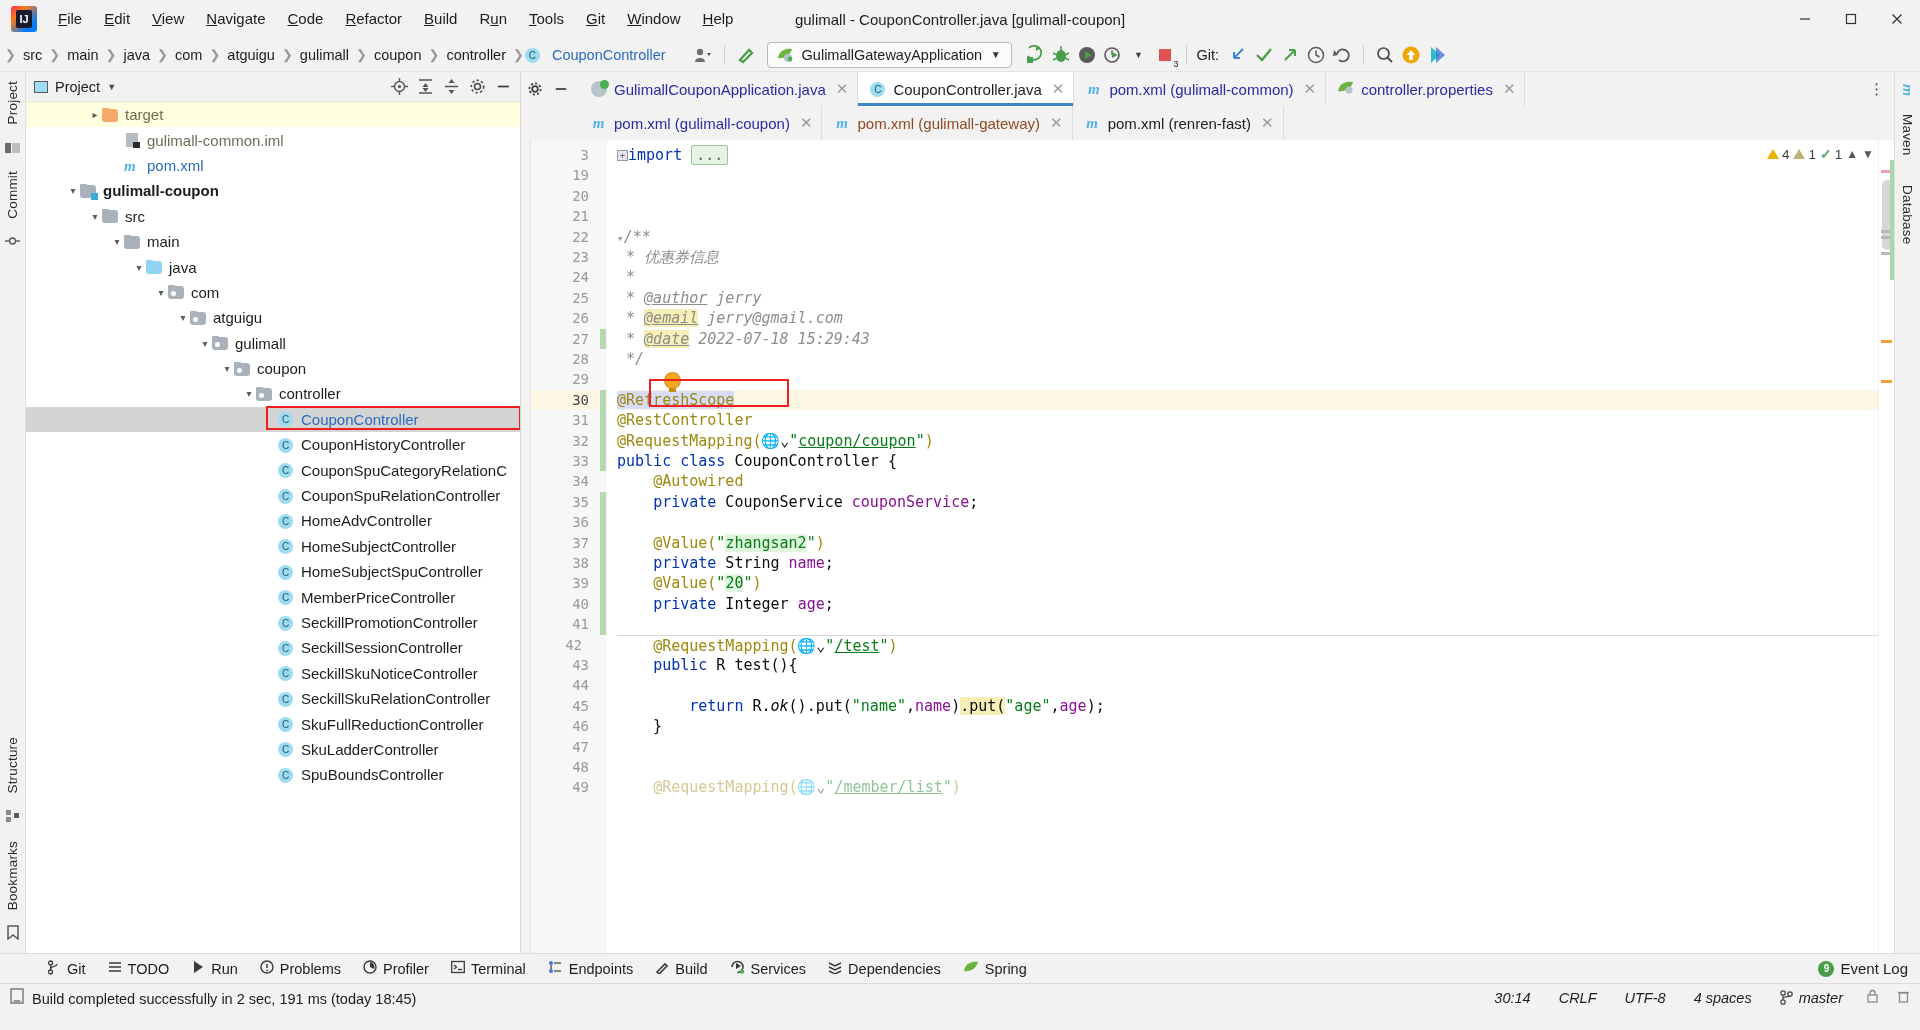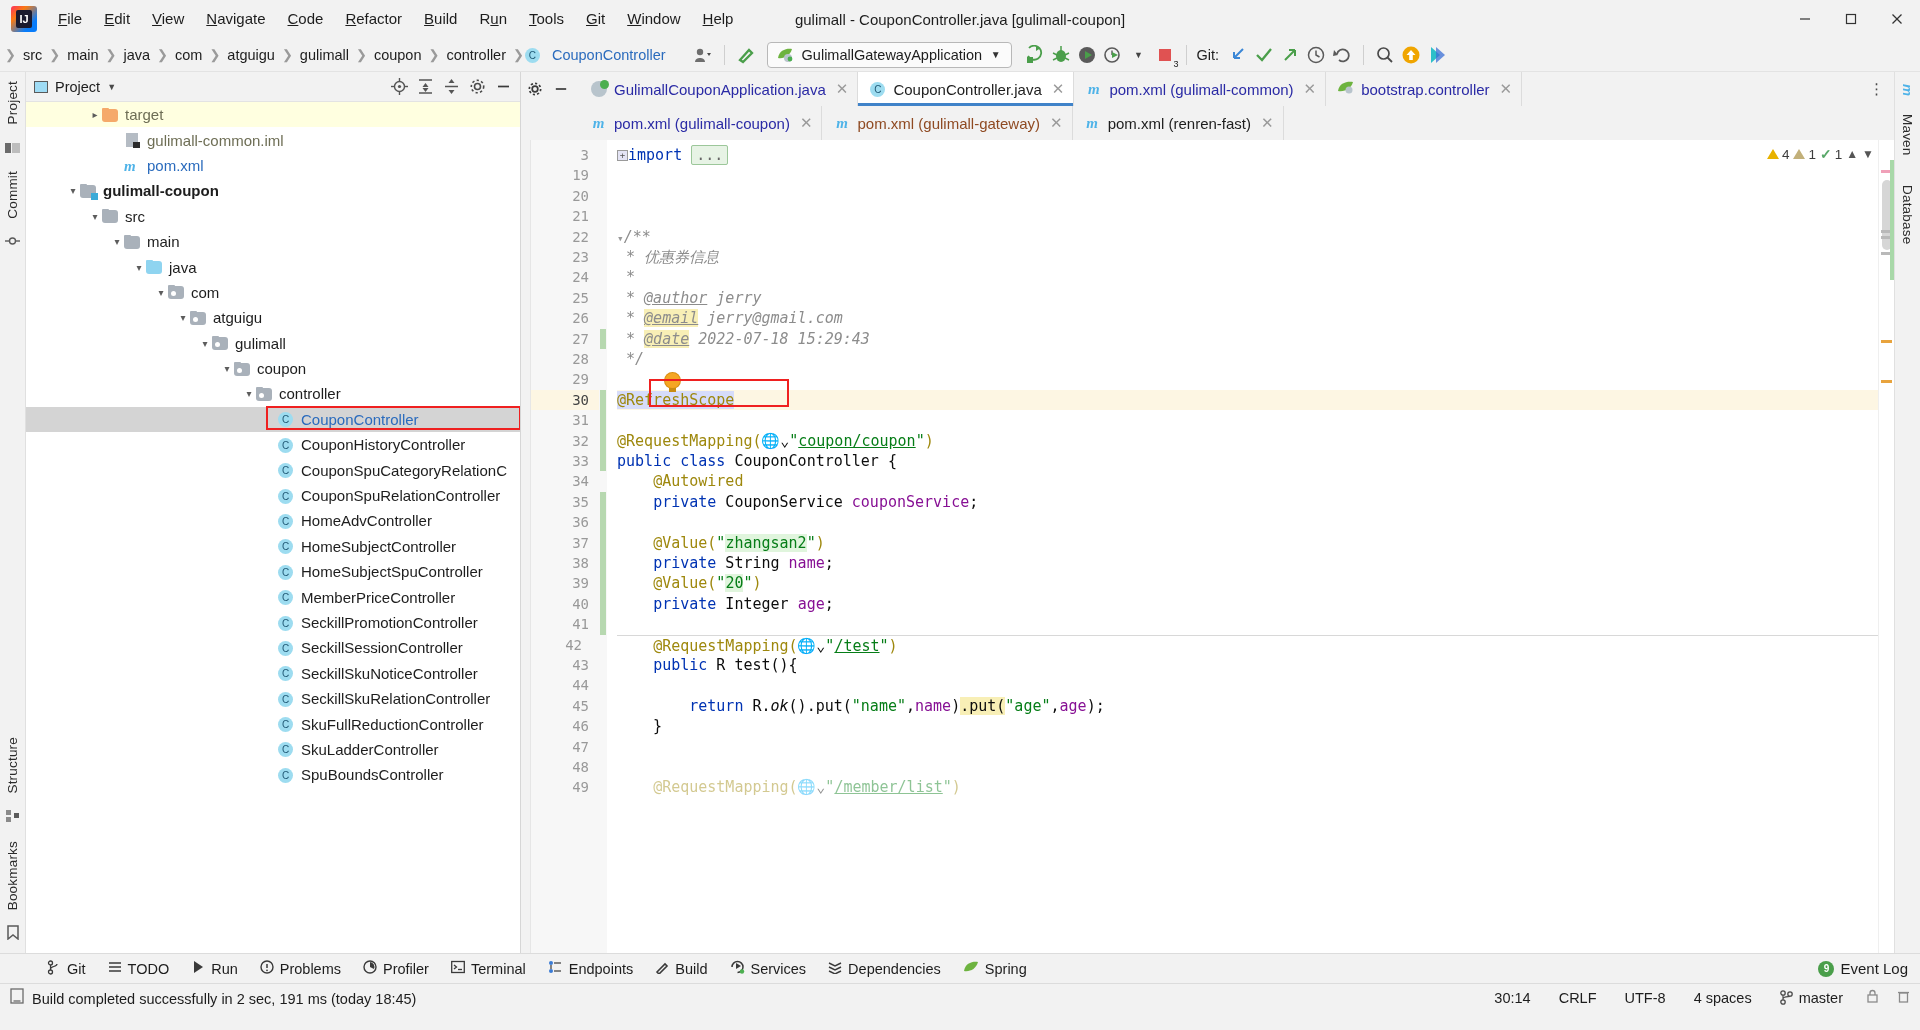--- a/index.html
+++ b/index.html
@@ -246,21 +246,21 @@
   }
 
   
   .statusbar {
     height: 28px; flex:0 0 28px; display:flex; align-items:center;
     background:#f2f2f2; border-top:1px solid #dcdcdc; font-size:14.5px; color:#1d1d1d;
     padding: 0 10px 0 10px;
   }
   .sb-left { display:flex; align-items:flex-end; gap:8px; }
   .sb-right { margin-left:auto; display:flex; align-items:center; gap:18px;}
-  .sb-cell { padding: 2px 5px; border-radius:2px;}
+  .sb-cell { padding: 2px 5px; border-radius:2px;font-style:italic;}
   .lock-ico { color:#8a8a8a; }
 
   svg { pointer-events:none; }
 </style>
 </head>
 <body>
 
 <div class="app">
 
   <div class="titlebar">
@@ -814,21 +814,21 @@
               <span>pom.xml (gulimall-common)</span>
               <span class="tab-close">✕</span>
             </div>
             <div class="tab">
               <span class="tab-icon">
                 <span><svg width="17" height="15" viewBox="0 0 17 15">
                     <path d="M1 11 C2 3,10 1,16 2 C14 9,8 12,1 11 Z" fill="#6db33f"></path>
                     <circle cx="12" cy="10" r="3.5" fill="#b8c4cc"></circle>
                   </svg></span>
               </span>
-              <span>bootstrap.controller</span>
+              <span>controller.properties</span>
               <span class="tab-close">✕</span>
             </div>
           </div>
         <div class="tabrow-overflow">⋮</div>
       </div>
 
       <div class="tabrow">
         <div style="width:58px"></div>
         <div id="tabs2" style="display:flex">
             <div class="tab">
@@ -920,20 +920,21 @@
             <div class="line" style="position: absolute; left: 10px; right: 0px; top: 66.2px;"></div>
             <div class="line" style="position: absolute; left: 10px; right: 0px; top: 86.6px;"><span class="fold-ico">▾</span><span class="cmt">/**</span></div>
             <div class="line" style="position: absolute; left: 10px; right: 0px; top: 107px;"> <span class="cmt">* 优惠券信息</span></div>
             <div class="line" style="position: absolute; left: 10px; right: 0px; top: 127.4px;"> <span class="cmt">*</span></div>
             <div class="line" style="position: absolute; left: 10px; right: 0px; top: 147.8px;"> <span class="cmt">* </span><span class="cmt-tag">@author</span><span class="cmt"> jerry</span></div>
             <div class="line" style="position: absolute; left: 10px; right: 0px; top: 168.2px;"> <span class="cmt">* </span><span class="cmt-tag hl-usage">@email</span><span class="cmt"> jerry@gmail.com</span></div>
             <div class="line" style="position: absolute; left: 10px; right: 0px; top: 188.6px;"> <span class="cmt">* </span><span class="cmt-tag hl-usage">@date</span><span class="cmt"> 2022-07-18 15:29:43</span></div>
             <div class="line" style="position: absolute; left: 10px; right: 0px; top: 209px;"> <span class="cmt">*/</span></div>
             <div class="line" style="position: absolute; left: 10px; right: 0px; top: 229.4px;"></div>
             <div class="line line-hl" style="position: absolute; left: 10px; right: 0px; top: 249.8px;"><span class="ann hl-sel">@RefreshScope</span></div>
+            <div class="line" style="position: absolute; left: 10px; right: 0px; top: 270.2px;"><span class="ann">@RestController</span></div>
             <div class="line" style="position: absolute; left: 10px; right: 0px; top: 290.6px;"><span class="ann">@RequestMapping(</span><span class="globe">🌐⌄</span><span class="str">"</span><span class="link-str">coupon/coupon</span><span class="str">"</span><span class="ann">)</span></div>
             <div class="line" style="position: absolute; left: 10px; right: 0px; top: 331.4px;">    <span class="ann">@Autowired</span></div>
             <div class="line" style="position: absolute; left: 10px; right: 0px; top: 311px;"><span class="kw">public class</span> <span class="cls-name">CouponController</span> {</div>
             <div class="line" style="position: absolute; left: 10px; right: 0px; top: 351.8px;">    <span class="kw">private</span> CouponService <span class="field">couponService</span>;</div>
             <div class="line" style="position: absolute; left: 10px; right: 0px; top: 372.2px;"></div>
             <div class="line" style="position: absolute; left: 10px; right: 0px; top: 392.6px;">    <span class="ann">@Value(</span><span class="str">"</span><span class="str hl-green">zhangsan2</span><span class="str">"</span><span class="ann">)</span></div>
             <div class="line" style="position: absolute; left: 10px; right: 0px; top: 413px;">    <span class="kw">private</span> String <span class="field">name</span>;</div>
             <div class="line" style="position: absolute; left: 10px; right: 0px; top: 433.4px;">    <span class="ann">@Value(</span><span class="str">"</span><span class="str hl-green">20</span><span class="str">"</span><span class="ann">)</span></div>
             <div class="line" style="position: absolute; left: 10px; right: 0px; top: 453.8px;">    <span class="kw">private</span> Integer <span class="field">age</span>;</div>
             <div class="line" style="position: absolute; left: 10px; right: 0px; top: 474.2px;"></div>

